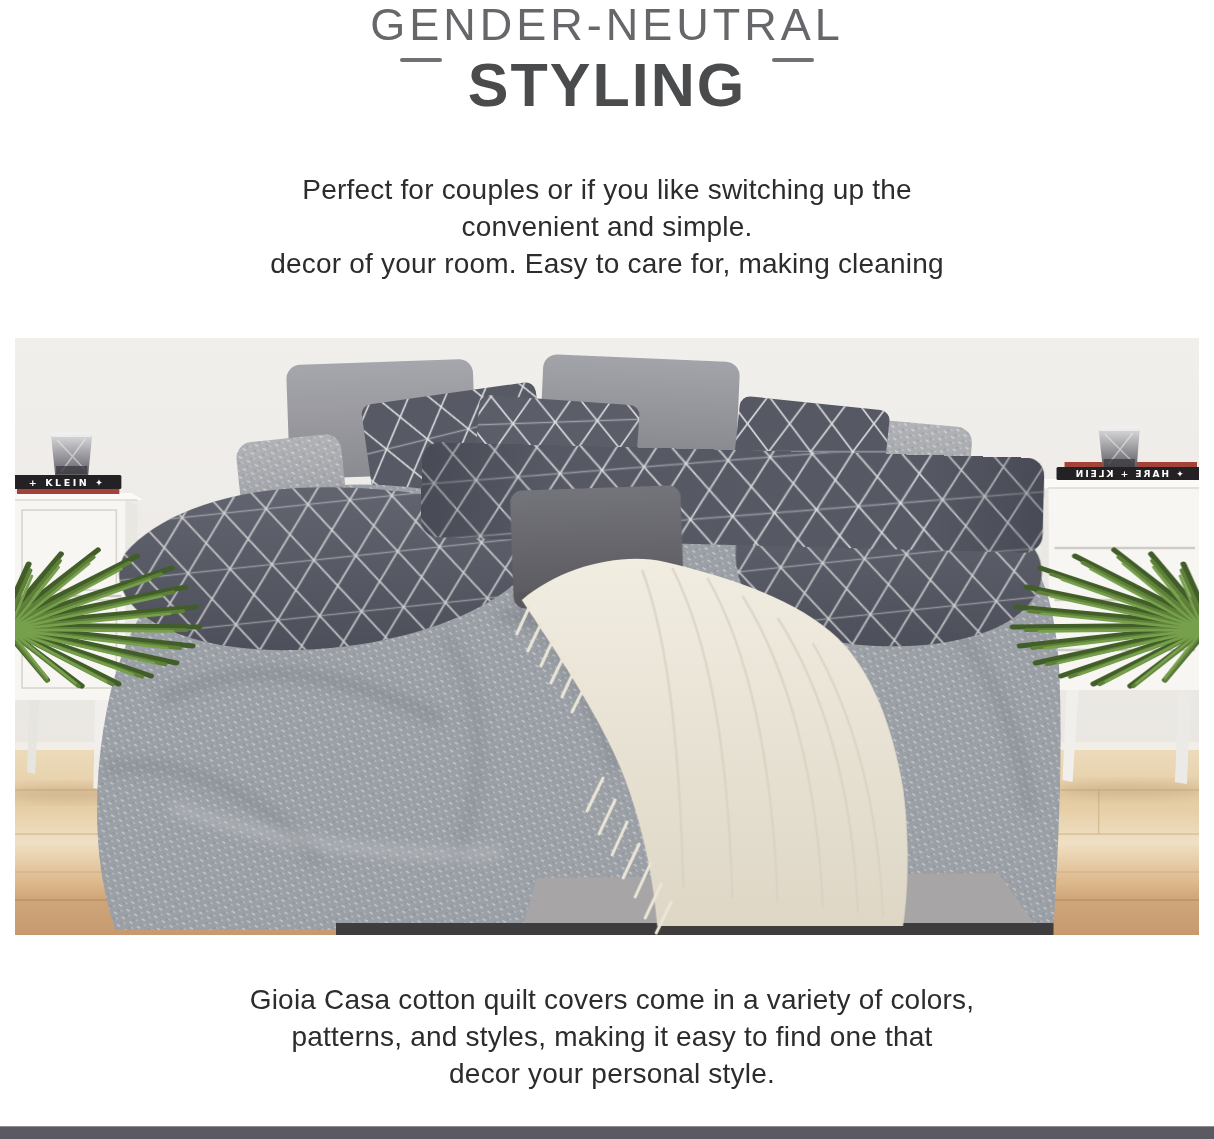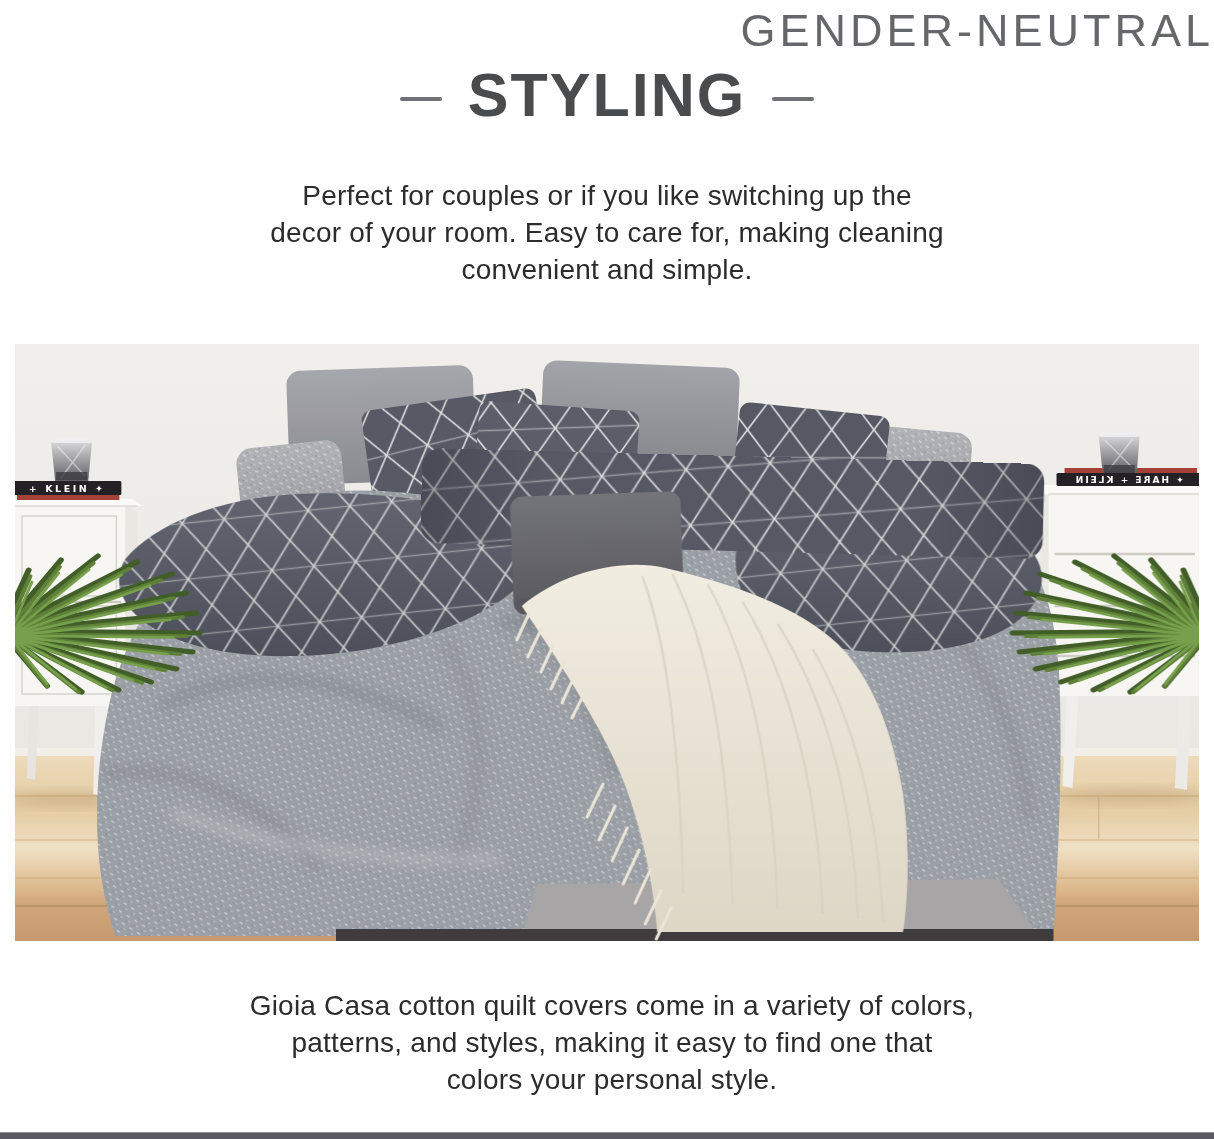--- a/index.html
+++ b/index.html
@@ -1,19 +1,19 @@
 <!DOCTYPE html>
 <html><head>
 <meta charset="utf-8">
 <style>
   html,body{margin:0;padding:0;background:#ffffff;}
   body{font-family:"Liberation Sans",sans-serif;color:#2b2b2b;}
   .page{width:1214px;height:1139px;margin:0 auto;overflow:hidden;text-align:center;background:#ffffff;}
-  .eyebrow{margin:0;padding-top:10px;font-size:45px;line-height:.95;font-weight:400;letter-spacing:4px;color:#66676a;text-align:right;}
-  .title-row{display:flex;align-items:center;justify-content:center;margin-top:8px;height:70px;}
+  .eyebrow{margin:0;padding-top:4px;font-size:45px;line-height:.95;font-weight:400;letter-spacing:4px;color:#66676a;}
+  .title-row{display:flex;align-items:flex-start;justify-content:center;margin-top:8px;height:70px;}
   .title{font-size:61px;font-weight:700;letter-spacing:2px;color:#4a4b4d;line-height:1;}
   .dash{display:inline-block;width:42px;height:4px;background:#707174;border-radius:2px;margin:0 26px;transform:translateY(3px);}
   .para{margin:46px auto 0;font-size:28px;line-height:37px;font-weight:400;color:#2c2c2c;letter-spacing:.2px;text-align:center;}
   .para span{display:block;}
   .para.outro{margin-top:46px;padding-left:10px;}
   figure.photo{margin:56px 15px 0 15px;padding:0;height:597px;}
   figure.photo svg{display:block;width:100%;height:597px;}
   .footer-bar{margin-top:34px;height:17px;background:#5b5a63;border-top:1px solid #8e8d94;}
   text{font-family:"DejaVu Sans","Liberation Sans",sans-serif;}
 </style>
@@ -25,22 +25,22 @@
   <h2 class="eyebrow">GENDER-NEUTRAL</h2>
 
   <div class="title-row">
     <span class="dash"></span>
     <span class="title">STYLING</span>
     <span class="dash"></span>
   </div>
 
   <p class="para intro">
     <span>Perfect for couples or if you like switching up the</span>
+    <span>convenient and simple.</span>
     <span>decor of your room. Easy to care for, making cleaning</span>
-    <span>convenient and simple.</span>
   </p>
 
   <figure class="photo" aria-label="Bedroom with a bed dressed in a reversible grey marle cotton quilt cover, plain grey and geometric-patterned charcoal pillows, a solid charcoal cushion, a cream fringed knit throw, flanked by white nightstands topped with books, smoked-glass candle holders and palm plants on a light wood floor">
     <svg viewBox="0 0 1180 597" preserveAspectRatio="none">
       <defs>
         <linearGradient id="wallGrad" x1="0" y1="0" x2="0" y2="1">
           <stop offset="0" stop-color="#f1efec"></stop>
             <stop offset="1" stop-color="#e7e4df"></stop>
         </linearGradient>
         <linearGradient id="floorGrad" x1="0" y1="0" x2="0" y2="1">
@@ -271,18 +271,18 @@
         <use href="#palmburst" stroke="#415d28" stroke-width="5" transform="translate(1192,192) scale(-1.15,1)"></use>
         <use href="#palmburst" stroke="#5f8038" stroke-width="4" transform="translate(1188,200) scale(-1.05,0.95)"></use>
         <use href="#palmburst" stroke="#76a04b" stroke-width="3" transform="translate(1184,208) scale(-0.95,0.88)"></use>
       </g>
     </svg>
   </figure>
 
   <p class="para outro">
     <span>Gioia Casa cotton quilt covers come in a variety of colors,</span>
     <span>patterns, and styles, making it easy to find one that</span>
-    <span>colors your personal style.</span>
+    <span>decor your personal style.</span>
   </p>
 
   <div class="footer-bar"></div>
 
 </div>
 
 </body></html>

